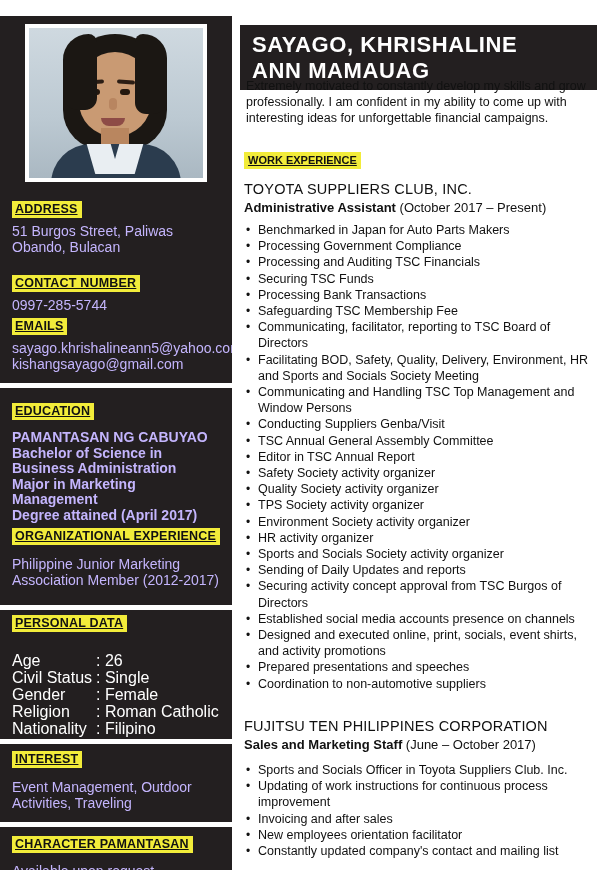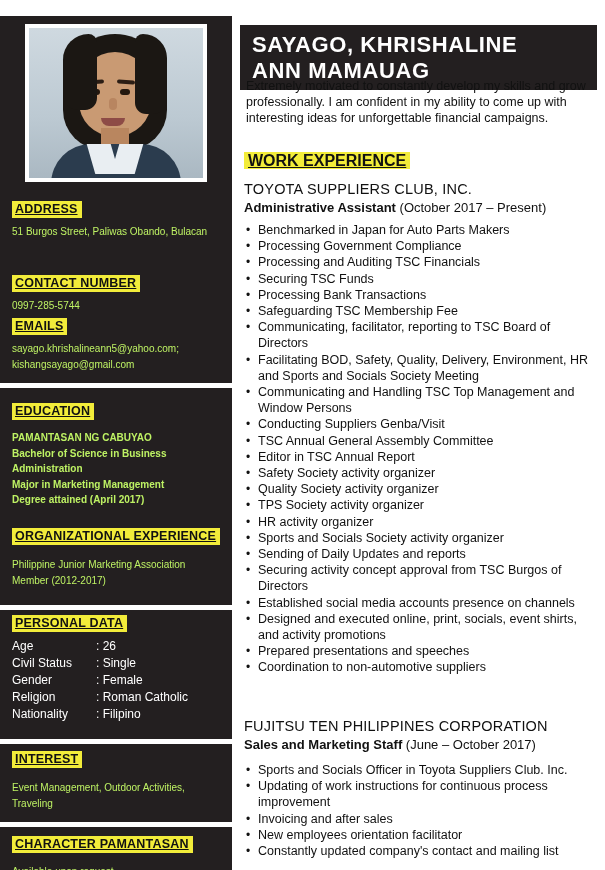--- a/index.html
+++ b/index.html
@@ -151,40 +151,40 @@
     background: #f2ec3a;
     color: #111111;
     font-weight: bold;
     font-size: 12.5px;
     line-height: 15px;
     padding: 1px 4px 1px 3px;
     text-decoration: underline;
     letter-spacing: 0.2px;
   }
   .left-body {
-    color: #bef264;
-    font-size: 10px;
+    color: #c4b5fd;
+    font-size: 14px;
     line-height: 15.5px;
     margin-top: 6px;
   }
   .left-body.bold {
     font-weight: bold;
   }
   .divider {
     position: absolute;
     left: 0;
     width: 232px;
     height: 5px;
     background: #ffffff;
   }
   .pd-table {
     color: #ffffff;
-    font-size: 12px;
+    font-size: 16px;
     line-height: 17px;
-    margin-top: 6px;
+    margin-top: 20px;
     border-collapse: collapse;
   }
   .pd-table td {
     padding: 0;
     vertical-align: top;
     white-space: nowrap;
   }
   .pd-label { width: 84px; }
 
   
@@ -225,21 +225,21 @@
     color: #111111;
   }
   .we-head {
     position: absolute;
     left: 12px;
     top: 152px;
     display: inline-block;
     background: #f2ec3a;
     color: #111111;
     font-weight: bold;
-    font-size: 16px;
+    font-size: 11px;
     line-height: 15px;
     padding: 1px 4px;
     text-decoration: underline;
   }
   .job {
     position: absolute;
     left: 12px;
     width: 355px;
   }
   .job-company {
@@ -403,20 +403,21 @@
         <li>Safeguarding TSC Membership Fee</li>
         <li>Communicating, facilitator, reporting to TSC Board of Directors</li>
         <li>Facilitating BOD, Safety, Quality, Delivery, Environment, HR and Sports and Socials Society Meeting</li>
         <li>Communicating and Handling TSC Top Management and Window Persons</li>
         <li>Conducting Suppliers Genba/Visit</li>
         <li>TSC Annual General Assembly Committee</li>
         <li>Editor in TSC Annual Report</li>
         <li>Safety Society activity organizer</li>
         <li>Quality Society activity organizer</li>
         <li>TPS Society activity organizer</li>
+        <li>Environment Society activity organizer</li>
         <li>HR activity organizer</li>
         <li>Sports and Socials Society activity organizer</li>
         <li>Sending of Daily Updates and reports</li>
         <li>Securing activity concept approval from TSC Burgos of Directors</li>
         <li>Established social media accounts presence on channels</li>
         <li>Designed and executed online, print, socials, event shirts, and activity promotions</li>
         <li>Prepared presentations and speeches</li>
         <li>Coordination to non-automotive suppliers</li>
       </ul>
     </div>

